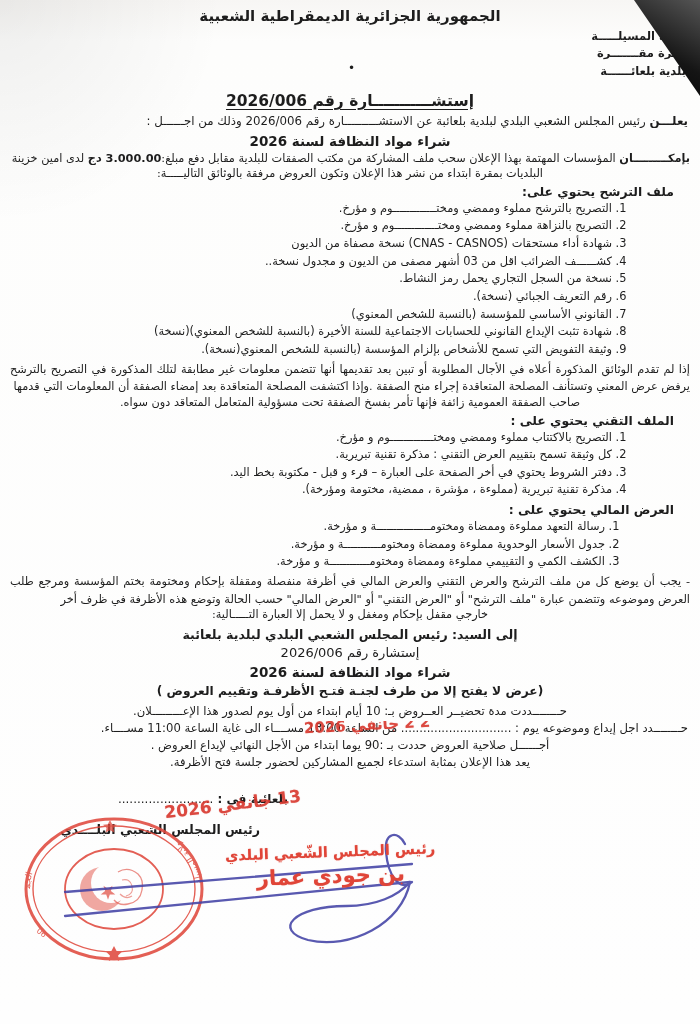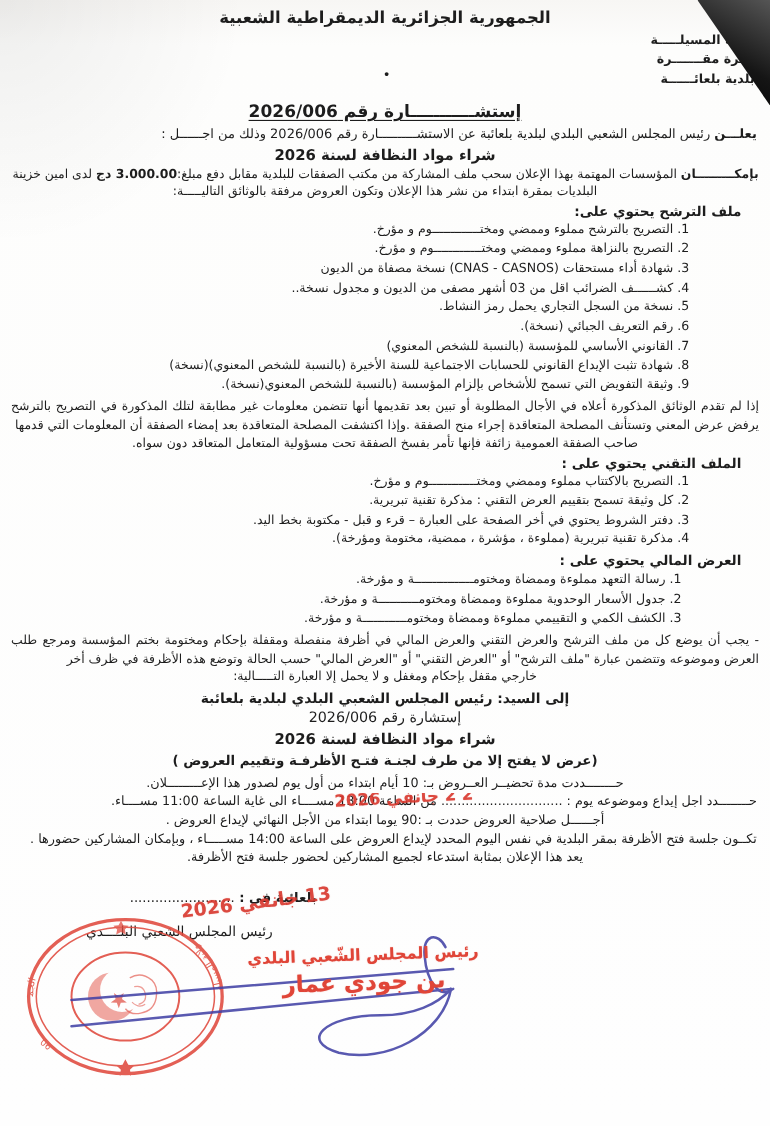--- a/index.html
+++ b/index.html
@@ -43,21 +43,21 @@
   .hand-red{
     position:absolute; color:#d93a30; font-weight:bold; font-size:16px;
     letter-spacing:2px; transform:rotate(-3deg); opacity:.92; white-space:nowrap;
     text-shadow:0 0 1px rgba(217,58,48,.45);
   }
   .hand-red.deposit{ left:292px; top:-5px; font-size:15px;}
   .sig-zone{ position:relative; height:200px; margin-top:2px;}
   .place-date{ position:absolute; right:412px; top:20px; font-weight:bold; font-size:12px; white-space:nowrap;}
   .place-date .dots{ font-weight:normal;}
   .hand-red.place{ left:46px; top:2px; font-size:17px; transform:rotate(-7deg);}
-  .sig-title{ position:absolute; right:452px; top:50px; font-weight:normal; font-size:12.6px; white-space:nowrap;}
+  .sig-title{ position:absolute; right:440px; top:50px; font-weight:bold; font-size:12.6px; white-space:nowrap;}
   .stamp{ position:absolute; left:22px; top:42px; opacity:.88;}
   .blue-sign{ position:absolute; left:50px; top:52px;}
   .red-sign{ position:absolute; left:218px; top:72px; width:225px; text-align:center;
     color:#e04538; transform:rotate(-2deg); text-shadow:0 0 1px rgba(224,69,56,.5);}
   .red-sign .l1{ font-size:14.5px; font-weight:bold; white-space:nowrap;}
   .red-sign .l2{ font-size:21px; font-weight:bold; letter-spacing:3px; margin-top:4px; white-space:nowrap;}
 </style>
 </head>
 <body>
 
@@ -126,21 +126,20 @@
   <div class="addr-note">(عرض لا يفتح إلا من طرف لجنـة فتـح الأظرفـة وتقييم العروض )</div>
 
   <div class="dl-center">حــــــــددت مدة تحضيــر العــروض بـ: 10 أيام  ابتداء من أول يوم لصدور هذا الإعـــــــــلان.</div>
 
   <div class="dl-right">
     <span>حــــــــدد اجل إيداع وموضوعه يوم : </span><span>..............................</span><span> من الساعة 13:00 مســــاء الى غاية الساعة 11:00 مســــاء.</span>
     <span class="hand-red deposit">2 2 جانفي 2026</span>
   </div>
 
   <div class="dl-center">أجــــــل صلاحية العروض حددت بـ :90 يوما ابتداء من الأجل النهائي لإيداع العروض .</div>
-  <div class="dl-right">تكــون جلسة فتح الأظرفة بمقر البلدية في نفس اليوم المحدد لإيداع العروض على الساعة 14:00 مســـــاء ، وبإمكان المشاركين حضورها .</div>
   <div class="dl-center">يعد هذا الإعلان بمثابة استدعاء لجميع المشاركين لحضور جلسة فتح الأظرفة.</div>
 
   <div class="sig-zone">
     <div class="place-date">
       <span>بلعائبة فى : </span><span class="dots">.........................</span>
       <span class="hand-red place">13 جانفي 2026</span>
     </div>
 
     <div class="sig-title">رئيس المجلس الشعبي البلــــدي</div>
 

